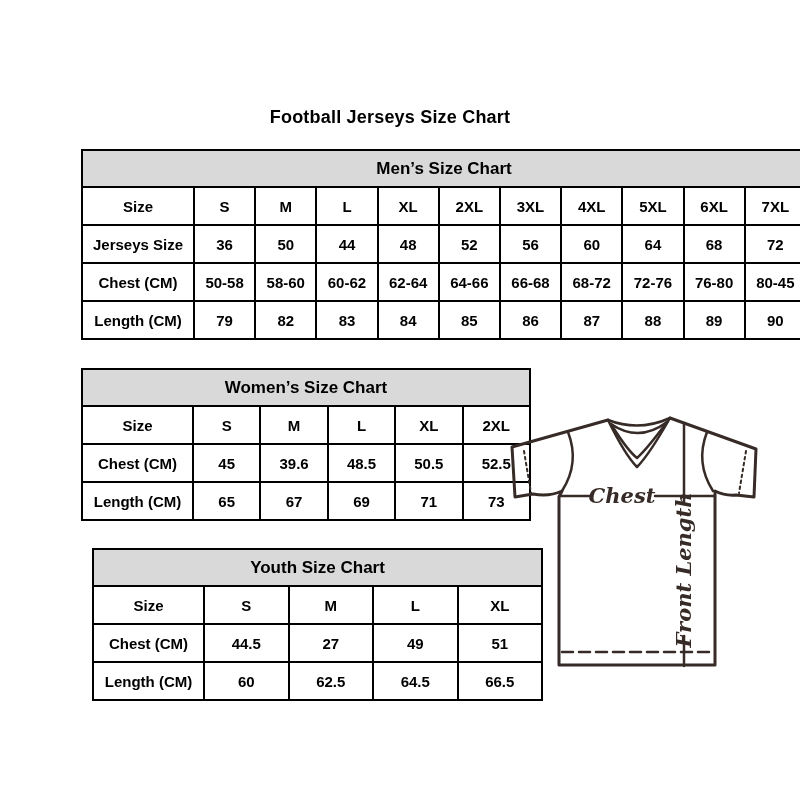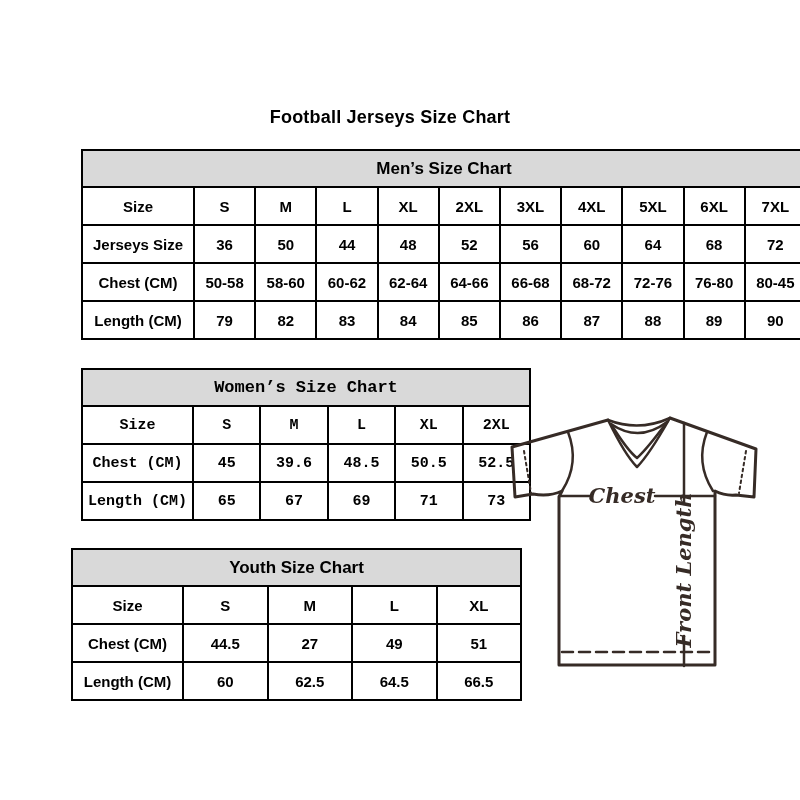--- a/index.html
+++ b/index.html
@@ -14,22 +14,22 @@
   .page-title {
     position: absolute;
     top: 95px; left: 0; width: 780px;
     text-align: center;
     font-size: 18px;
     font-weight: bold;
     letter-spacing: 0.2px;
   }
   .table-host { position: absolute; padding-left: 43px; }
   #mens-host   { left: 38px; top: 149px; width: 726px; }
-  #womens-host { left: 38px; top: 368px; width: 450px; font-family: Liberation Mono, monospace; }
-  #youth-host  { left: 28px; top: 548px; width: 451px; }
+  #womens-host { left: 38px; top: 368px; width: 450px; }
+  #youth-host  { left: 49px; top: 548px; width: 451px; }
 
   table.size-table {
     border-collapse: collapse;
     width: 100%;
     table-layout: fixed;
   }
   .size-table th, .size-table td {
     border: 2px solid var(--table-border, #000000);
     height: 36px;
     text-align: center;

